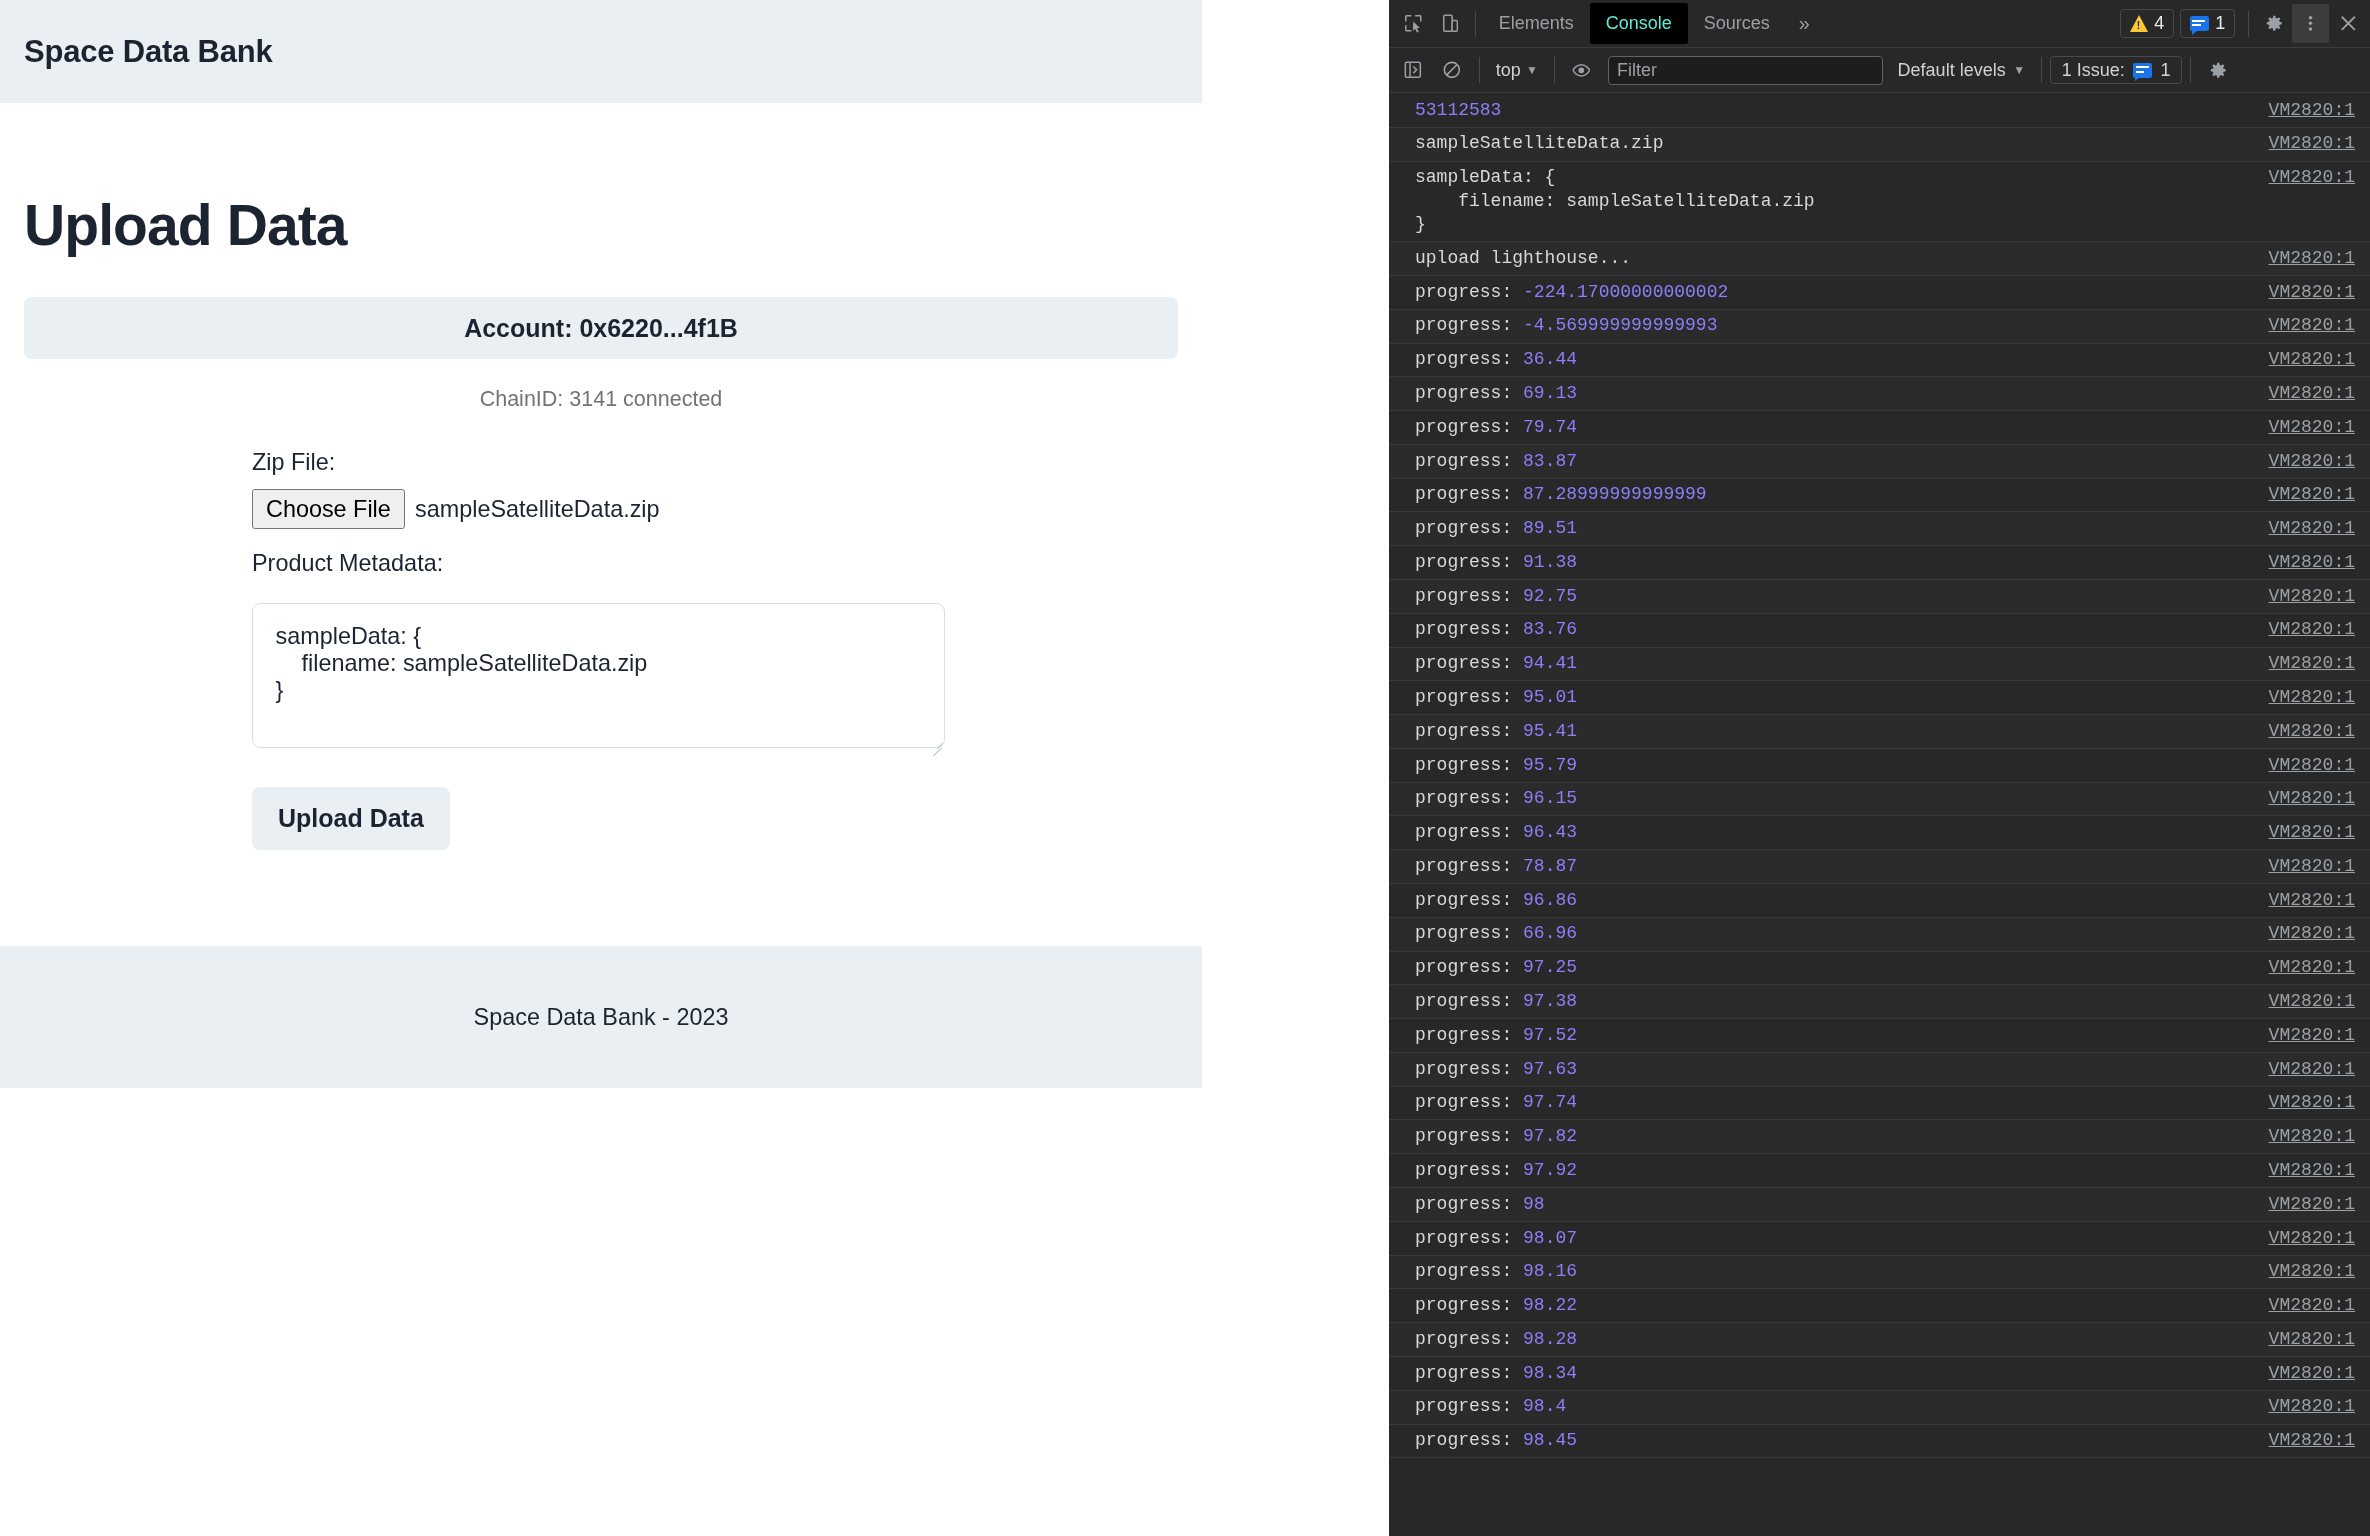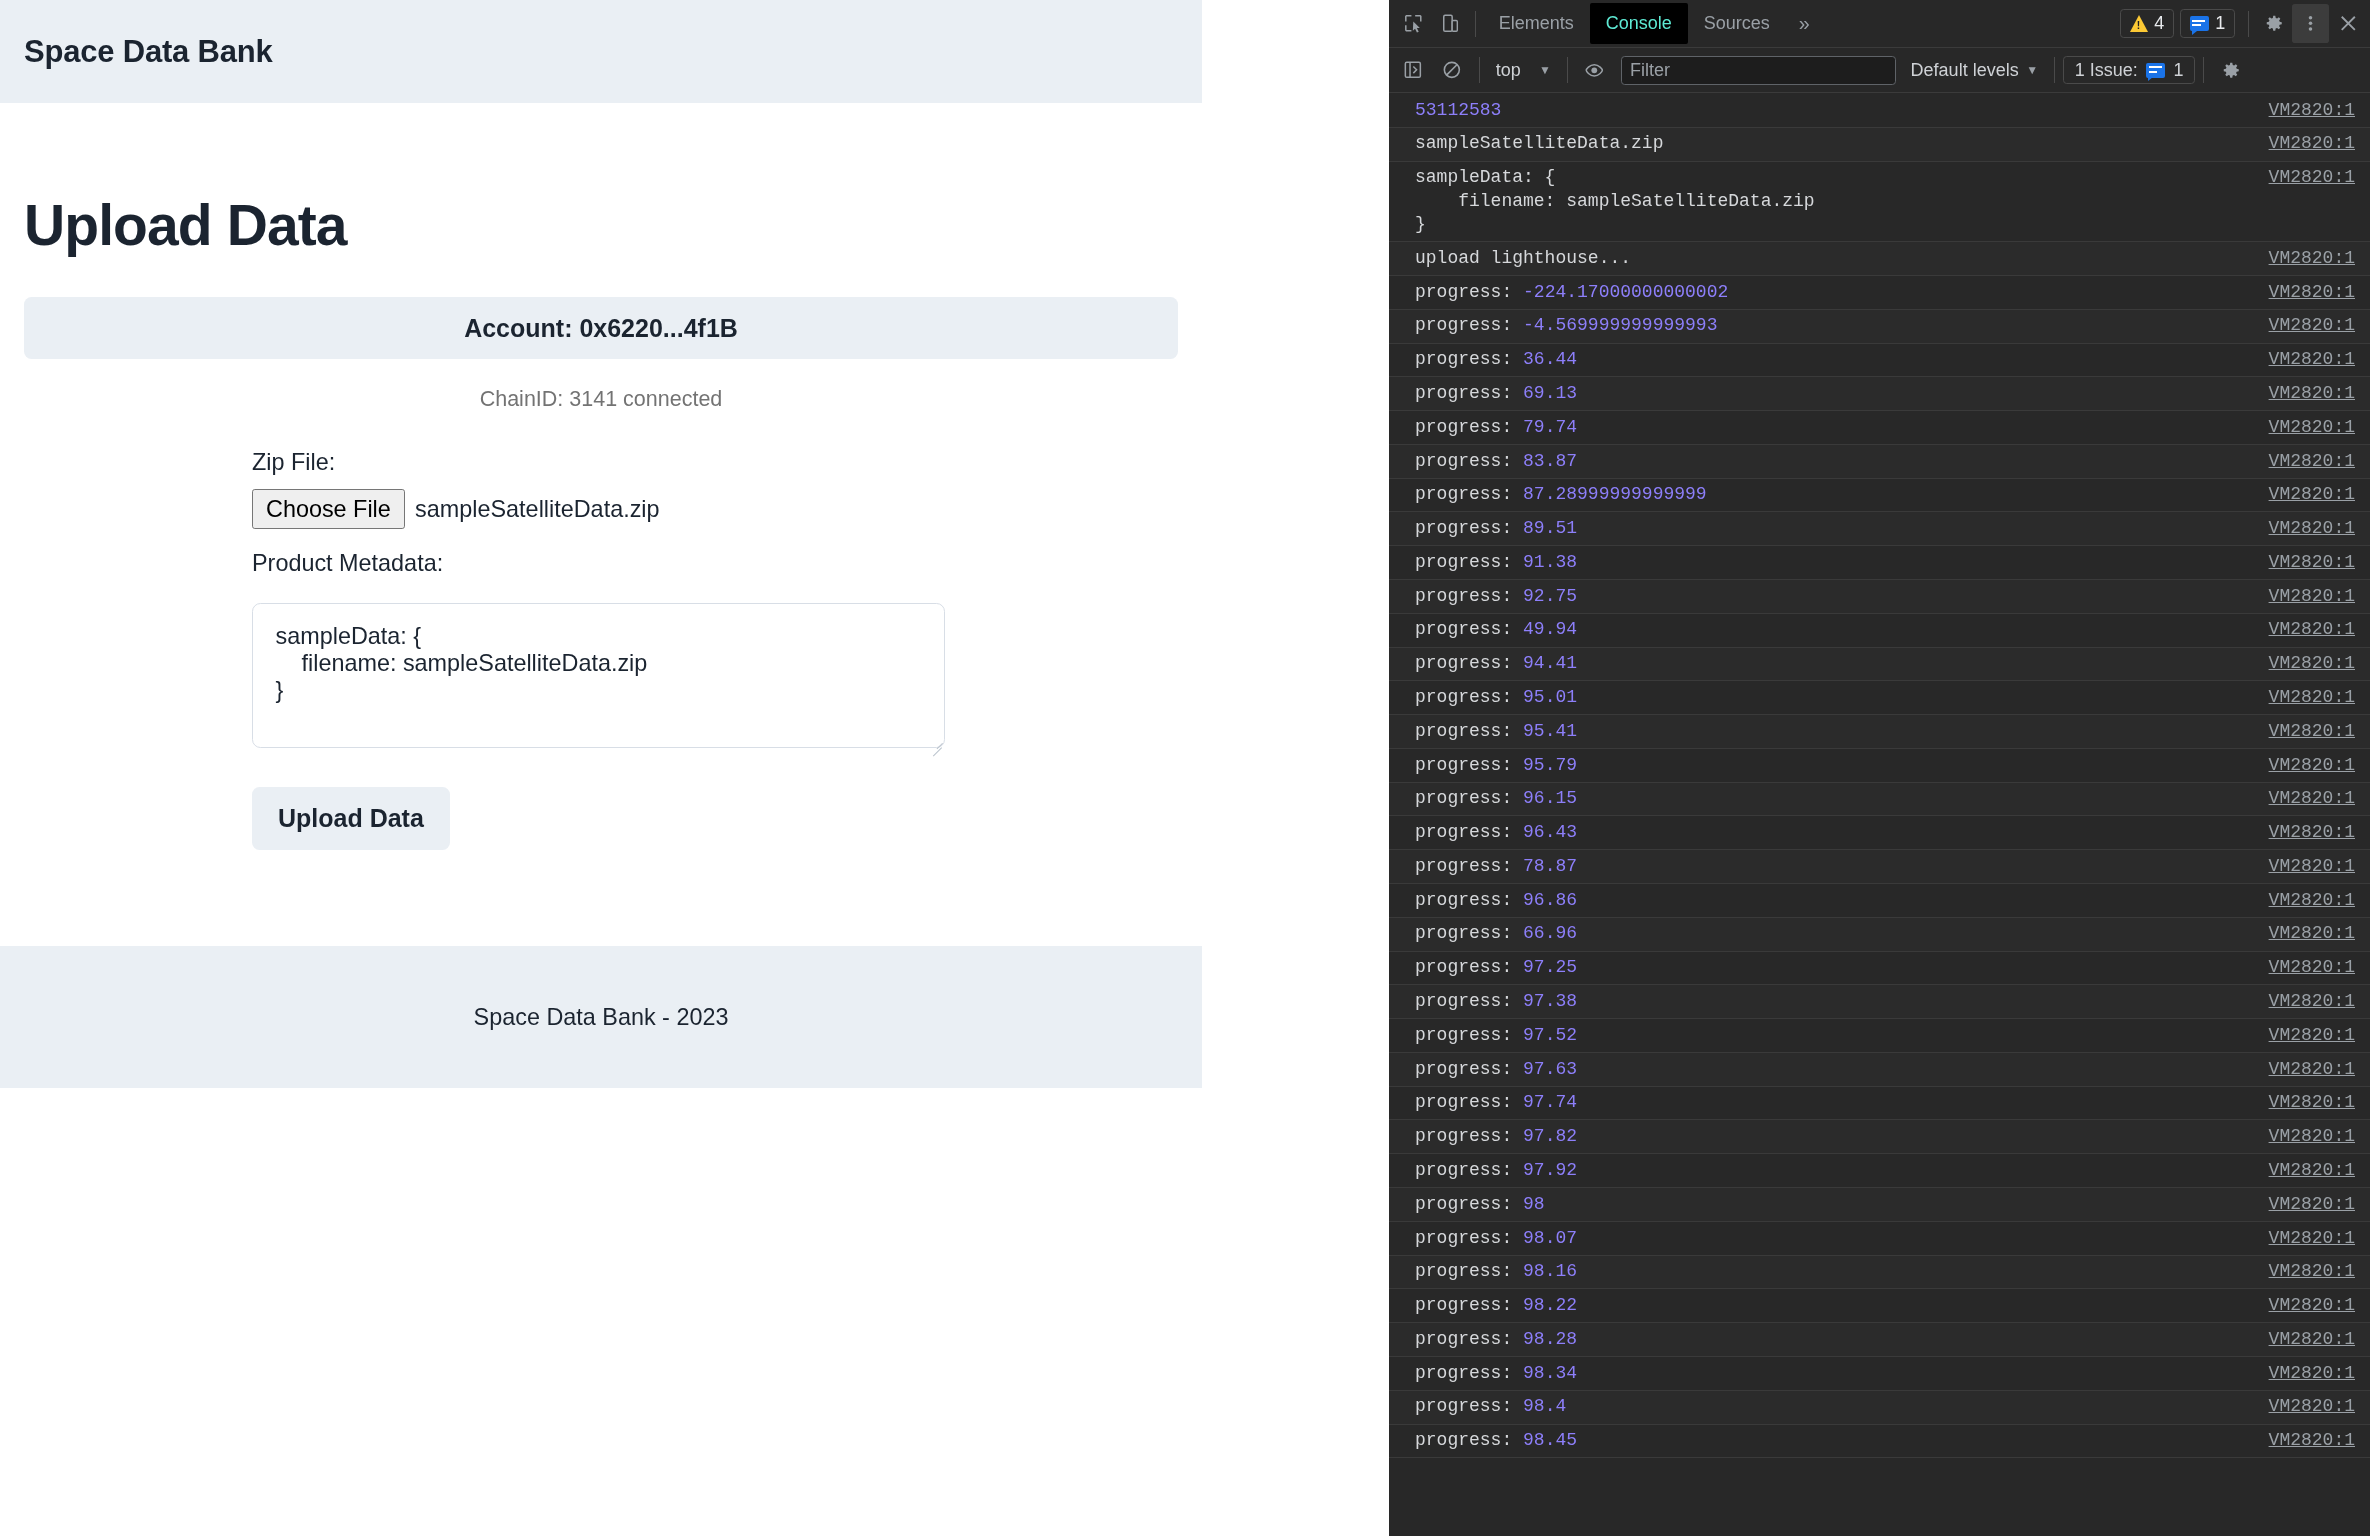--- a/index.html
+++ b/index.html
@@ -199,21 +199,21 @@
     height: 45px;
     background: #282828;
     display: flex; align-items: center;
     border-bottom: 0.9px solid #3b3b3b;
     padding: 0 5.6px;
     gap: 1.9px;
   }
   .ctx-select {
     font-size: 18px; color: #cfd2d6;
     padding: 3.7px 7.5px; border-radius: 2.8px;
-    display: flex; align-items: center; gap: 18px;
+    display: flex; align-items: center; gap: 5px;
     cursor: pointer;
   }
   .caret { font-size: 12px; color: #9aa0a6; }
   .filter-input {
     background: #1d1d1d;
     border: 0.9px solid #5f6368;
     border-radius: 3.7px;
     height: 29px;
     width: 275px;
     color: #e8eaed;
@@ -477,21 +477,21 @@
         </div>
         <div class="log-row">
           <div class="log-text"><span>progress: </span><span class="num">91.38</span></div>
           <span class="vm-link">VM2820:1</span>
         </div>
         <div class="log-row">
           <div class="log-text"><span>progress: </span><span class="num">92.75</span></div>
           <span class="vm-link">VM2820:1</span>
         </div>
         <div class="log-row">
-          <div class="log-text"><span>progress: </span><span class="num">49.94</span></div>
+          <div class="log-text"><span>progress: </span><span class="num">83.76</span></div>
           <span class="vm-link">VM2820:1</span>
         </div>
         <div class="log-row">
           <div class="log-text"><span>progress: </span><span class="num">94.41</span></div>
           <span class="vm-link">VM2820:1</span>
         </div>
         <div class="log-row">
           <div class="log-text"><span>progress: </span><span class="num">95.01</span></div>
           <span class="vm-link">VM2820:1</span>
         </div>

